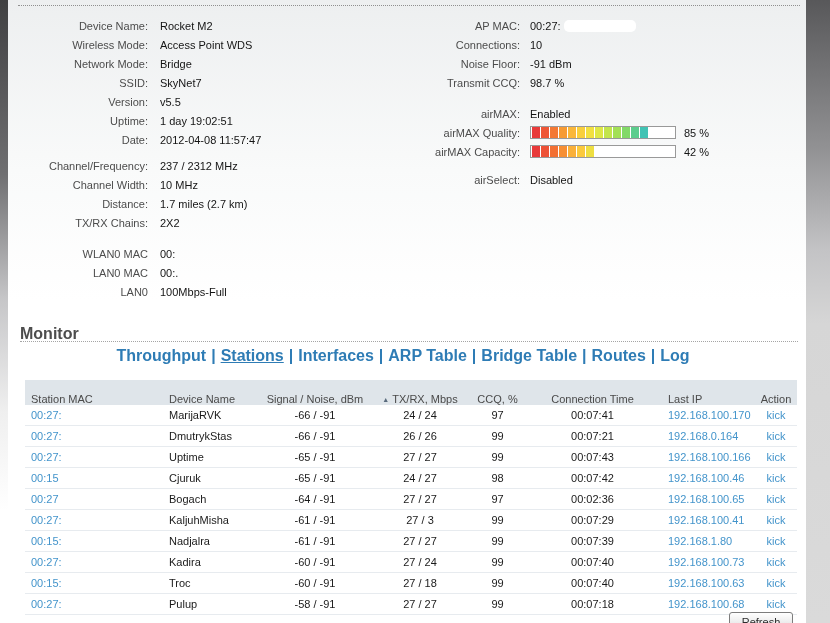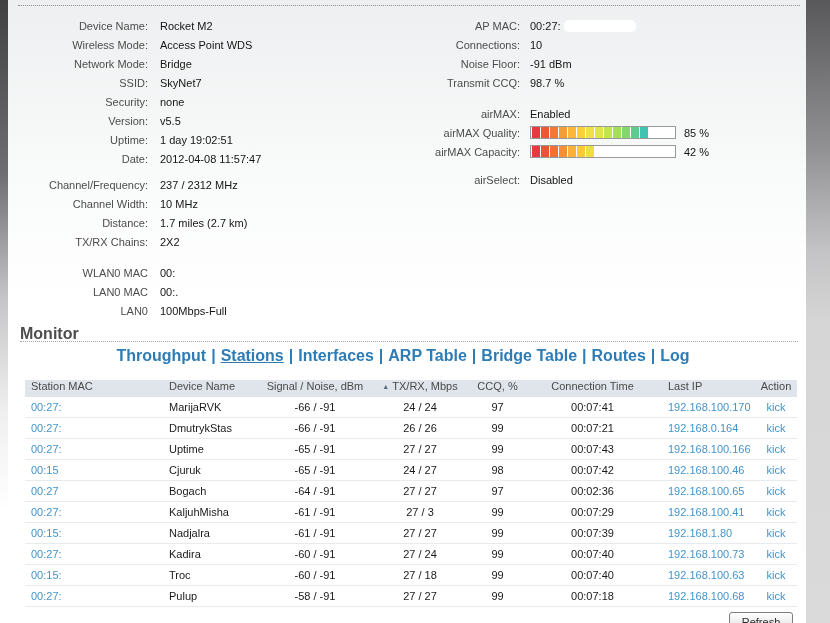--- a/index.html
+++ b/index.html
@@ -33,21 +33,21 @@
                    font-weight:bold; color:#4d4d4d; }
   .monitor-rule  { position:absolute; left:12px; right:8px; top:341px; border-top:1px dotted #a5a5a5; }
 
   .tabs { position:absolute; left:0; right:8px; top:347px; text-align:center;
           font-size:16px; font-weight:bold; }
   .tab { color:#2e7cb5; text-decoration:none; cursor:pointer; }
   .tab.active { text-decoration:underline; }
   .tab-sep { color:#2e7cb5; margin:0 5px; }
 
   .stations { position:absolute; left:17px; top:380px; width:772px; font-size:11px; }
-  .thead { display:flex; background:#dfe5ea; height:17px; align-items:flex-start; color:#4a4a4a; }
+  .thead { display:flex; background:#dfe5ea; height:25px; align-items:flex-end; color:#4a4a4a; }
   .trow  { display:flex; height:21px; align-items:center; border-bottom:1px solid #e7ebef; color:#1a1a1a; }
   .cell { white-space:nowrap; overflow:hidden; }
   .c0 { width:125px; text-align:left; padding-left:6px; }
   .c1 { width:110px; text-align:left; padding-left:19px; }
   .c2 { width:110px; text-align:center; }
   .c3 { width:100px; text-align:center; }
   .c4 { width:55px;  text-align:center; }
   .c5 { width:135px; text-align:center; }
   .c6 { width:95px;  text-align:left; padding-left:8px; }
   .c7 { width:42px;  text-align:center; }
@@ -86,26 +86,20 @@
           <div class="irow">
             <span class="ilabel">Network Mode:</span>
             <span class="ivalue">
               <span>Bridge</span>
             </span>
           </div>
           <div class="irow">
             <span class="ilabel">SSID:</span>
             <span class="ivalue">
               <span>SkyNet7</span>
-            </span>
-          </div>
-          <div class="irow">
-            <span class="ilabel">Security:</span>
-            <span class="ivalue">
-              <span>none</span>
             </span>
           </div>
           <div class="irow">
             <span class="ilabel">Version:</span>
             <span class="ivalue">
               <span>v5.5</span>
             </span>
           </div>
           <div class="irow">
             <span class="ilabel">Uptime:</span>

